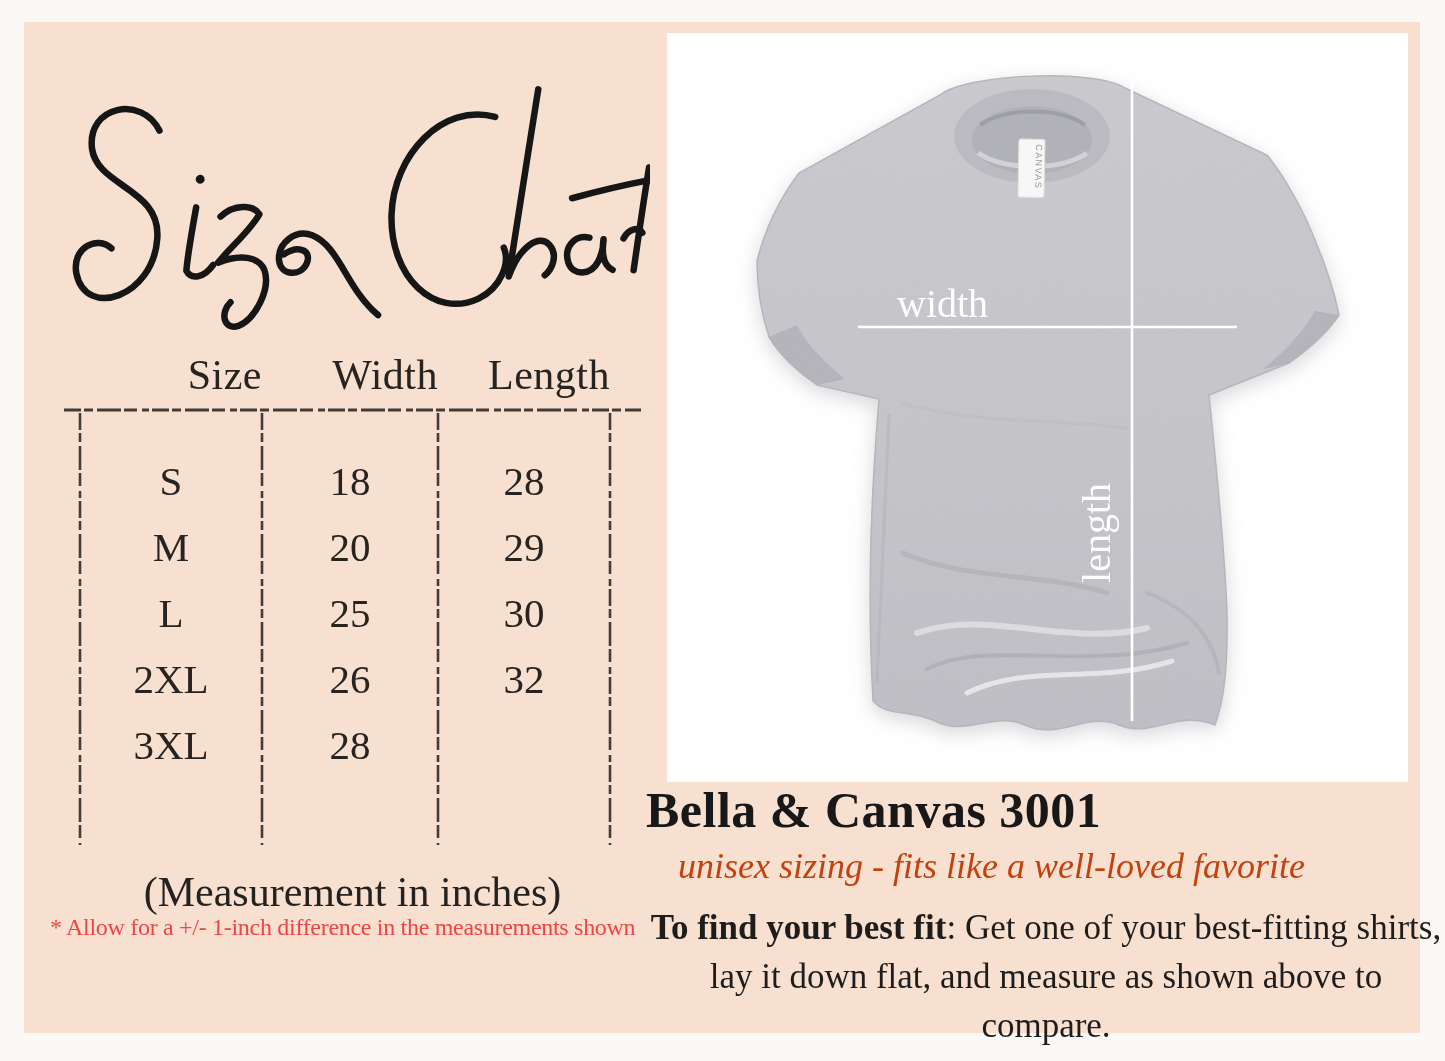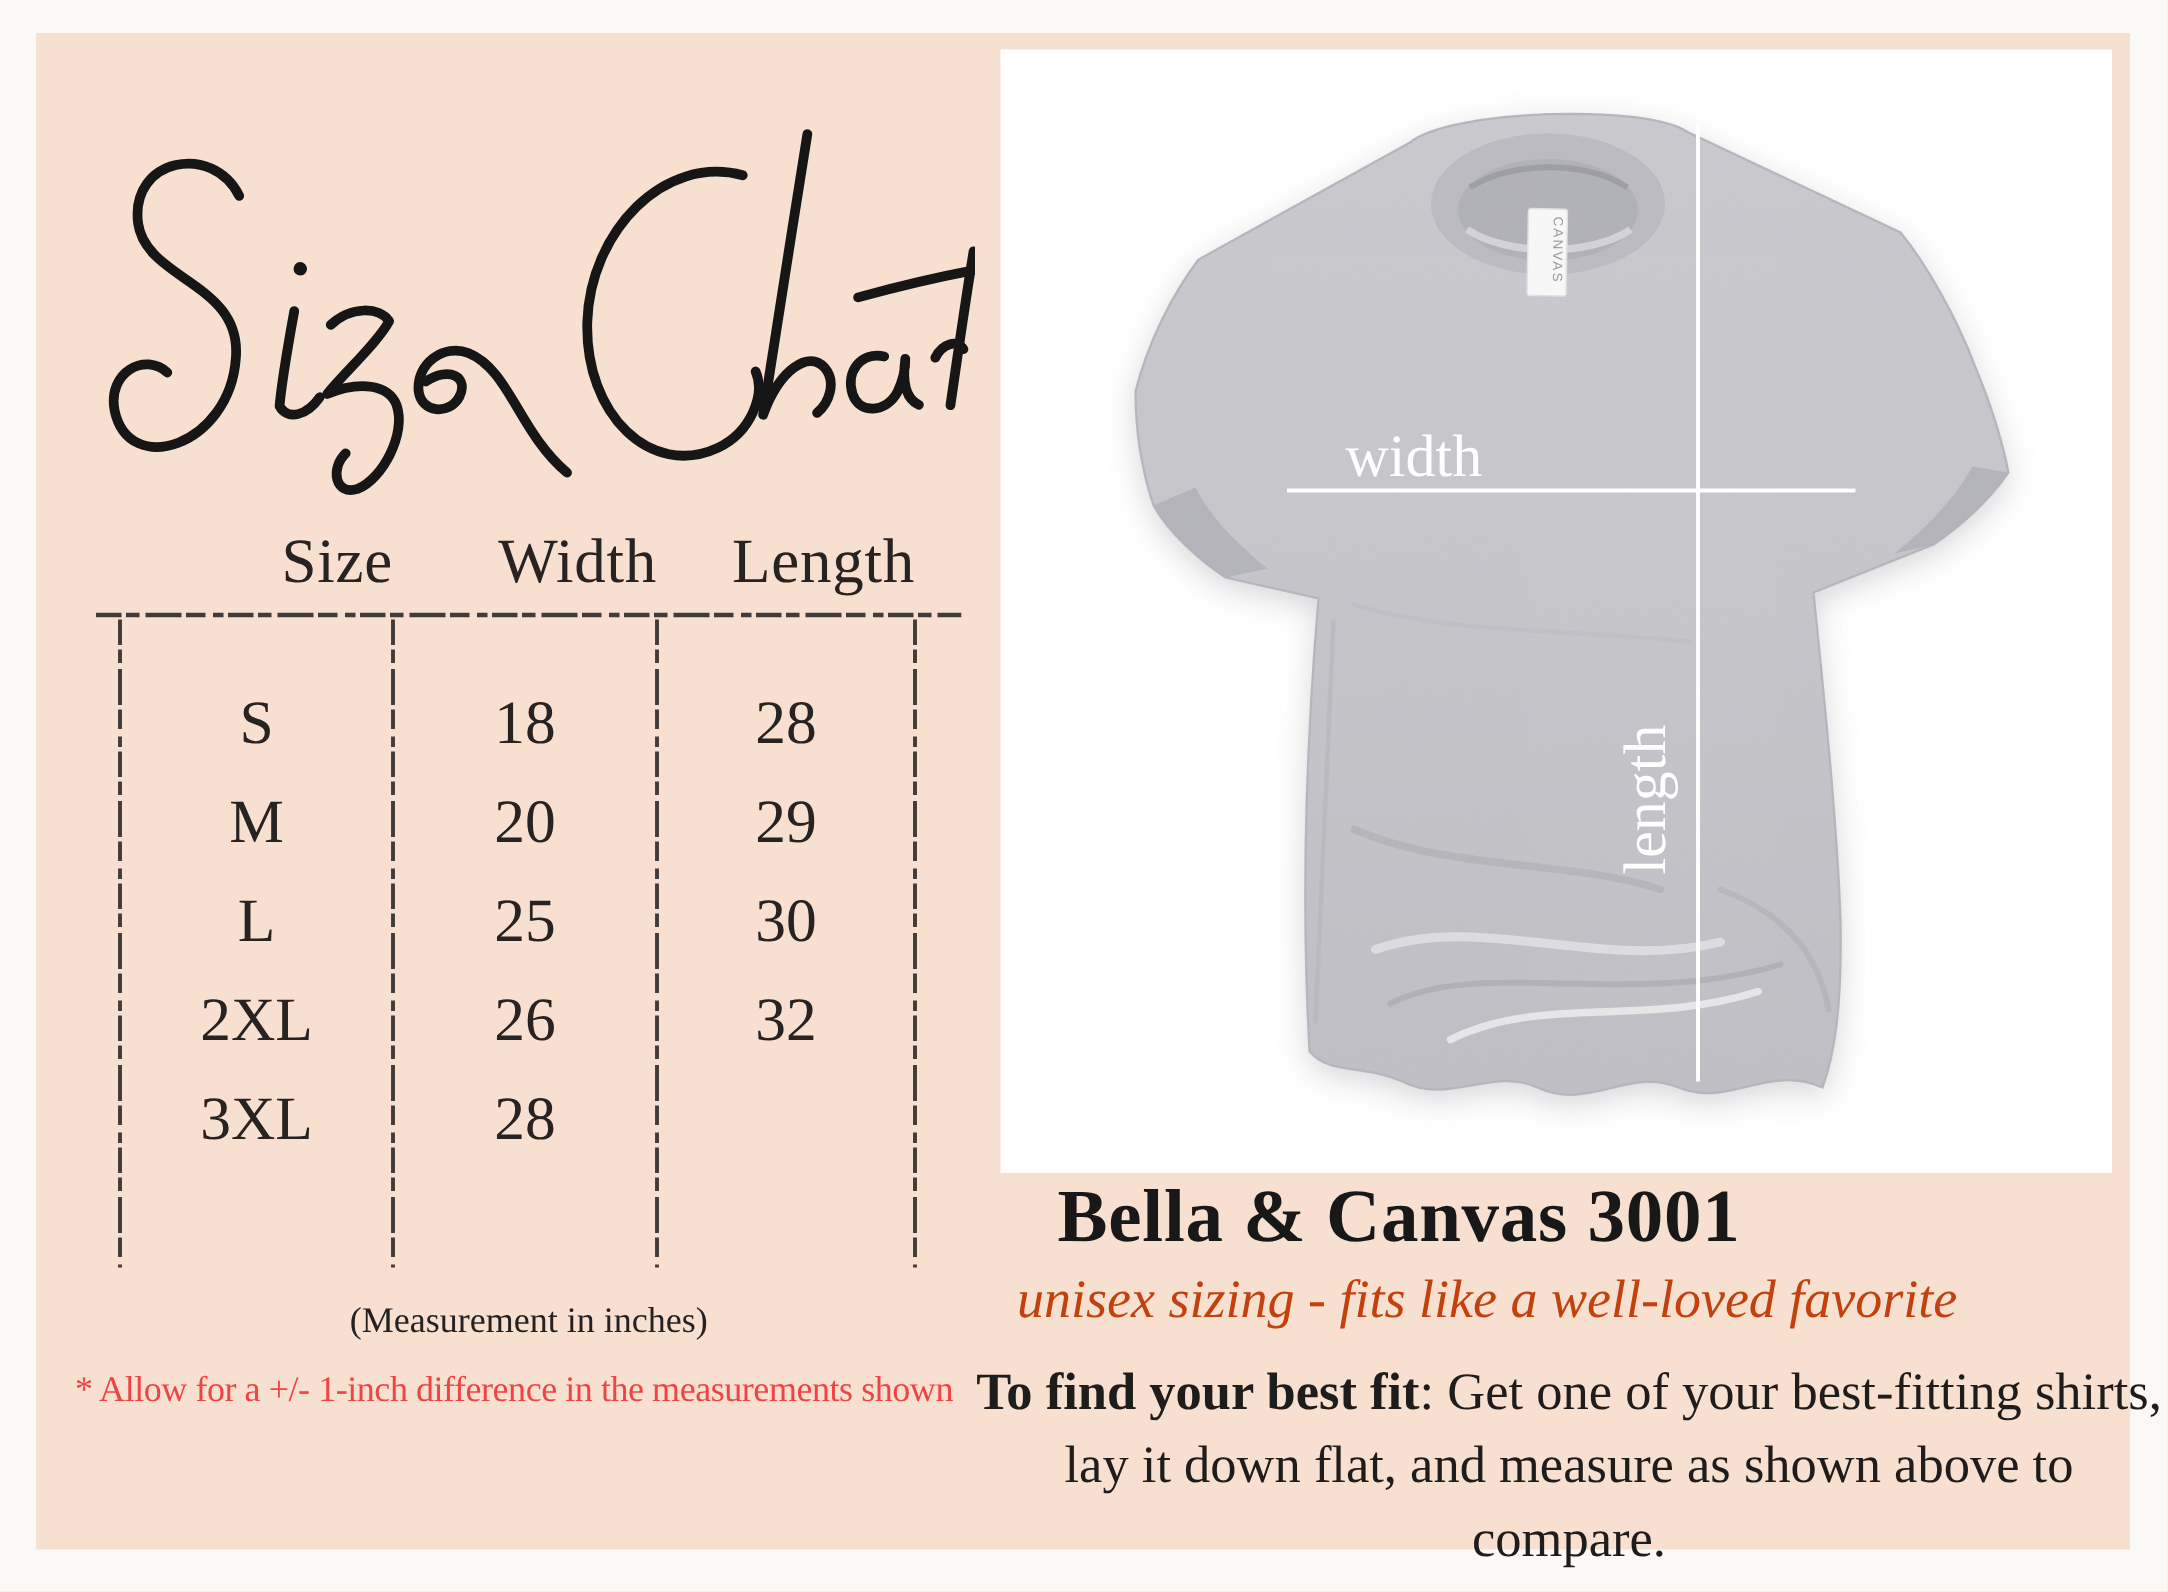--- a/index.html
+++ b/index.html
@@ -24,24 +24,24 @@
   .thead span{text-align:right;font-size:42px;letter-spacing:.5px}
   .thead span:nth-child(1){grid-column:2}
   .thead span:nth-child(2){grid-column:3}
   .thead span:nth-child(3){grid-column:4}
   .tbody{position:absolute;left:0;top:108px;right:0}
   .trow{display:grid;grid-template-columns:16px 182px 176px 172px 1fr;height:66px;align-items:center}
   .tcell{text-align:center;font-size:41px}
   .tcell:nth-child(1){grid-column:2}
   .tcell:nth-child(2){grid-column:3}
   .tcell:nth-child(3){grid-column:4}
-  .caption{position:absolute;left:0;top:528px;width:100%;text-align:center;font-size:24px;color:#242220}
+  .caption{position:absolute;left:0;top:528px;width:100%;text-align:center;font-size:42px;color:#242220}
   .footnote{position:absolute;left:50px;top:914px;font-size:24px;letter-spacing:-.3px;white-space:nowrap;color:#ef4444}
 
-  .product-name{position:absolute;left:705px;top:781px;font-size:50px;font-weight:600;letter-spacing:.5px;color:#181818}
+  .product-name{position:absolute;left:646px;top:781px;font-size:50px;font-weight:600;letter-spacing:.5px;color:#181818}
   .tagline{position:absolute;left:678px;top:845px;font-size:36px;font-style:italic;color:#c2410c}
   .fit-tip{position:absolute;left:650px;top:903px;width:792px;text-align:center;font-size:35px;
            line-height:49px;color:#1f1d1b}
   .fit-tip .bold{font-weight:bold}
 </style>
 </head>
 <body>
 
 <div class="canvas">
   <div class="peach"></div>

